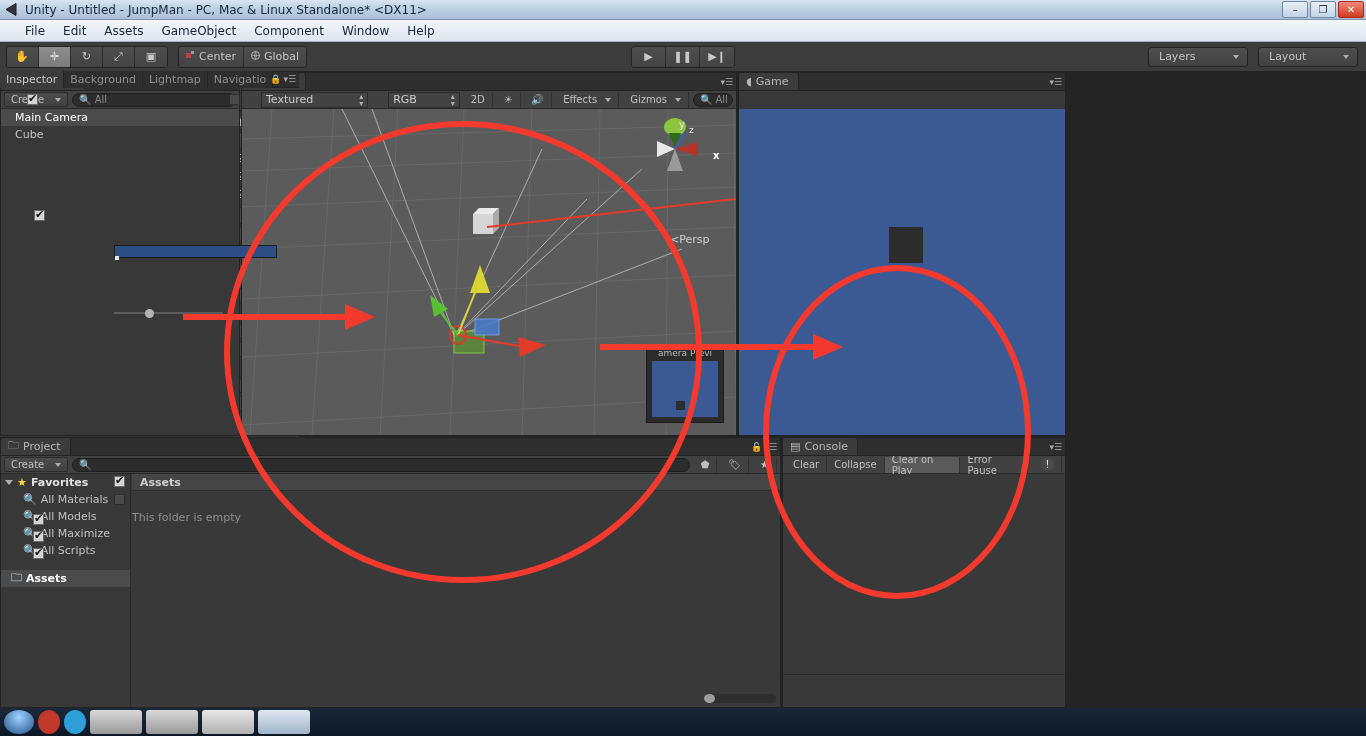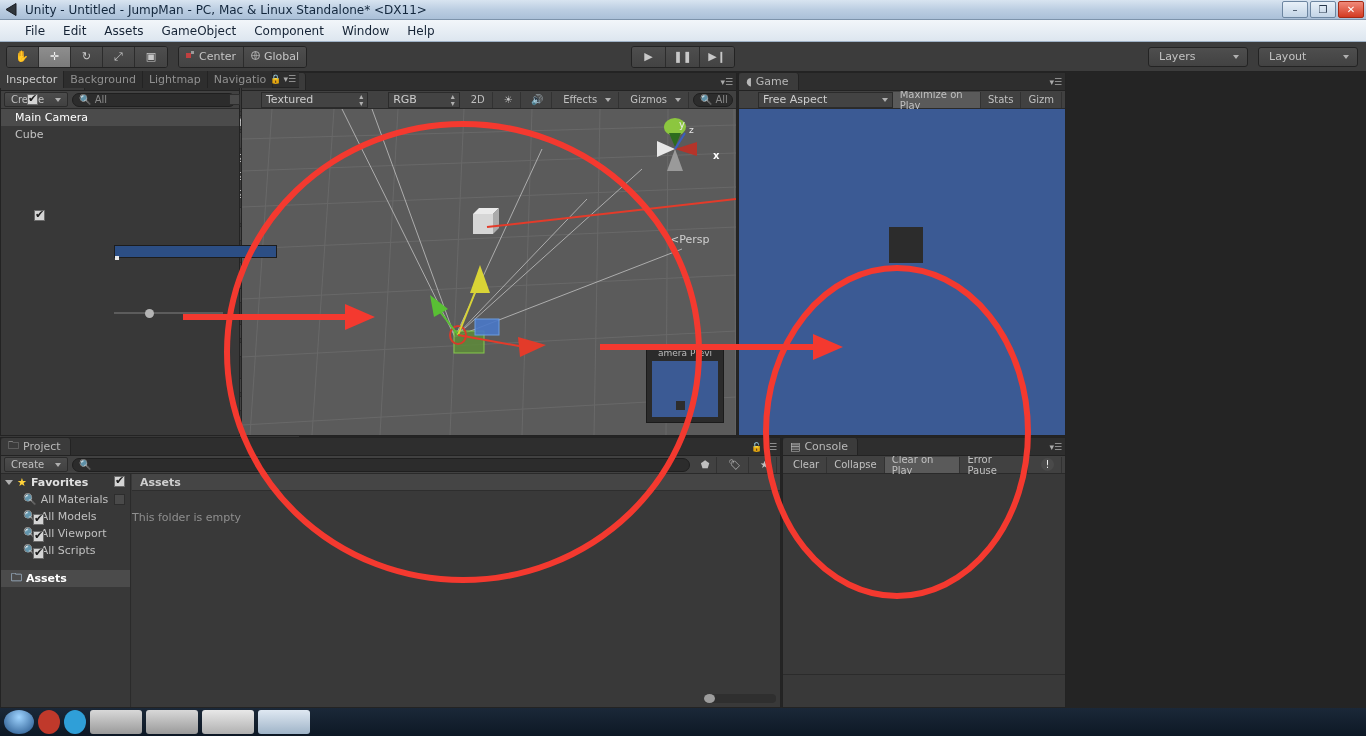--- a/index.html
+++ b/index.html
@@ -379,35 +379,20 @@
   </div>
 
   <div class="panel" id="game">
     <div class="tabrow">
       <div class="tab">
         <span>◖</span>
         <span>Game</span>
       </div>
       <div class="tabmenu">▾☰</div>
     </div>
-    <div class="subbar" style="gap:0;">
-      <div class="fld popup" style="width:158px;height:16px;">
-        <span>Free Aspect</span>
-        <span class="caret"></span>
-      </div>
-      <div class="flatbtn on">
-        <span>Maximize on Play</span>
-      </div>
-      <div class="flatbtn">
-        <span>Stats</span>
-      </div>
-      <div class="flatbtn">
-        <span>Gizm</span>
-      </div>
-    </div>
     <div id="gameview" style="background:#3b5a94;">
       <div style="position:absolute;left:150px;top:118px;width:34px;height:36px;background:#2c2c2c;"></div>
     </div>
   </div>
 
   <div class="panel" id="project">
     <div class="tabrow">
       <div class="tab">
         <span>🗀</span>
         <span>Project</span>
@@ -445,21 +430,21 @@
       <div class="prow" style="padding-left:22px;">
         <span style="color:#ffd23a;">🔍</span>
         <span>All Materials</span>
       </div>
       <div class="prow" style="padding-left:22px;">
         <span style="color:#ffd23a;">🔍</span>
         <span>All Models</span>
       </div>
       <div class="prow" style="padding-left:22px;">
         <span style="color:#ffd23a;">🔍</span>
-        <span>All Viewport</span>
+        <span>All Maximize</span>
       </div>
       <div class="prow" style="padding-left:22px;">
         <span style="color:#ffd23a;">🔍</span>
         <span>All Scripts</span>
       </div>
       <div class="prow sel" style="padding-left:10px;margin-top:11px;font-weight:bold;">
         <span style="color:#9fb4c8;">🗀</span>
         <span>Assets</span>
       </div>
     </div>

